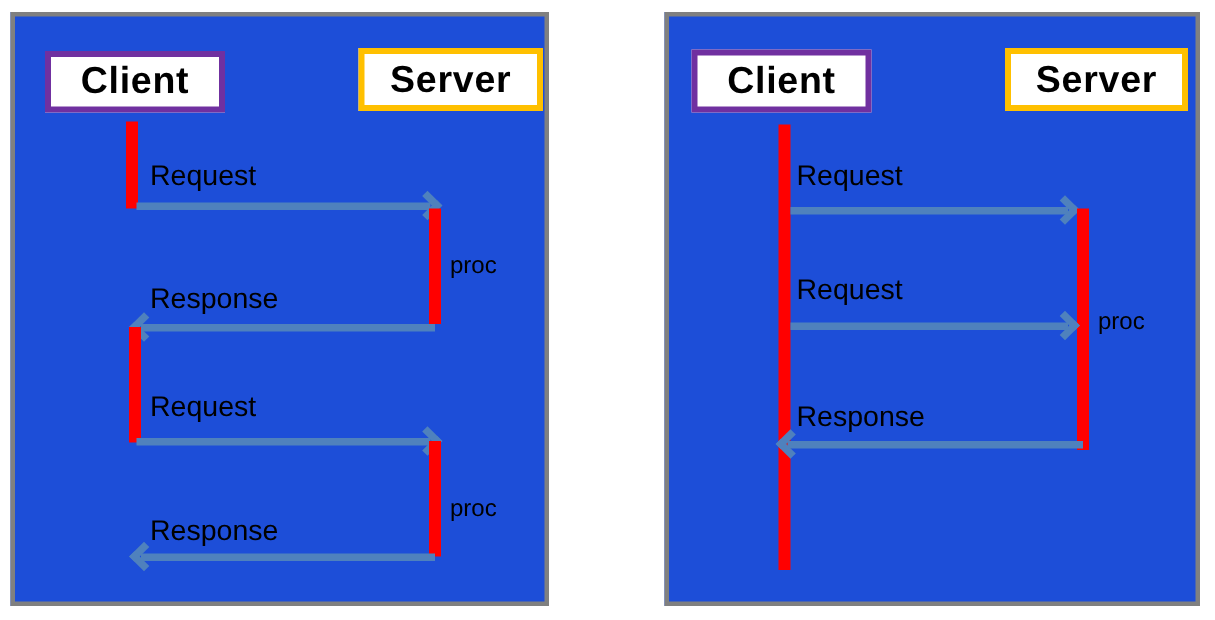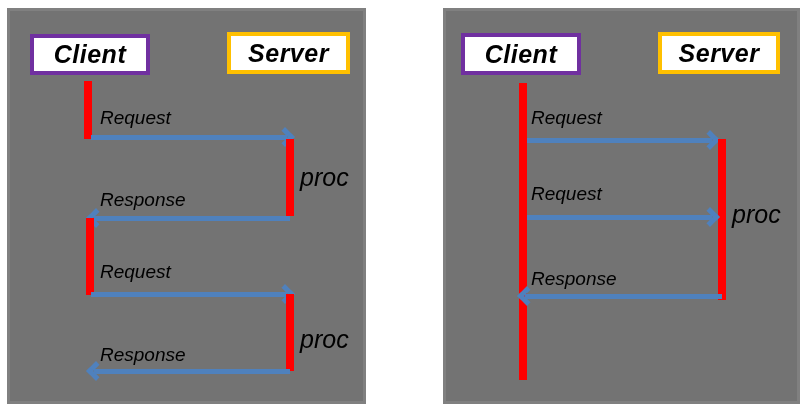--- a/index.html
+++ b/index.html
@@ -17,40 +17,39 @@
     position: relative;
     width: 810px;
     height: 413px;
     background: #ffffff;
     overflow: hidden;
   }
   .panel {
     position: absolute;
     top: 8px;
     height: 396px;
-    background: #737373;
+    background: #1d4ed8;
     border: 3px solid var(--panel-border);
-    font-style: italic;
   }
   .panel.left  { left: 7px;   width: 359px; }
   .panel.right { left: 443px; width: 357px; }
 
   .actor {
     position: absolute;
     background: #ffffff;
     display: flex;
     align-items: center;
     justify-content: center;
     font-weight: bold;
     font-size: 25px;
     letter-spacing: 0.5px;
     color: var(--text);
   }
   .actor.client { border: 4px solid var(--client-border); }
-  .actor.server { border: 4px solid var(--server-border); }
+  .actor.server { border: 4px solid var(--server-border); margin-left: 12px; }
 
   .bar {
     position: absolute;
     width: 8px;
     background: var(--lifeline);
   }
 
   .arrow { position: absolute; height: 18px; }
   .arrow .shaft {
     position: absolute;
@@ -81,21 +80,21 @@
 
   .msg-label {
     position: absolute;
     text-align: left;
     font-size: 19px;
     line-height: 23px;
     color: var(--text);
   }
   .proc-label {
     position: absolute;
-    font-size: 25px;
+    font-size: 16px;
     line-height: 23px;
     color: var(--text);
     text-align: right;
   }
 </style>
 </head>
 <body>
 
 <div class="canvas">
 

